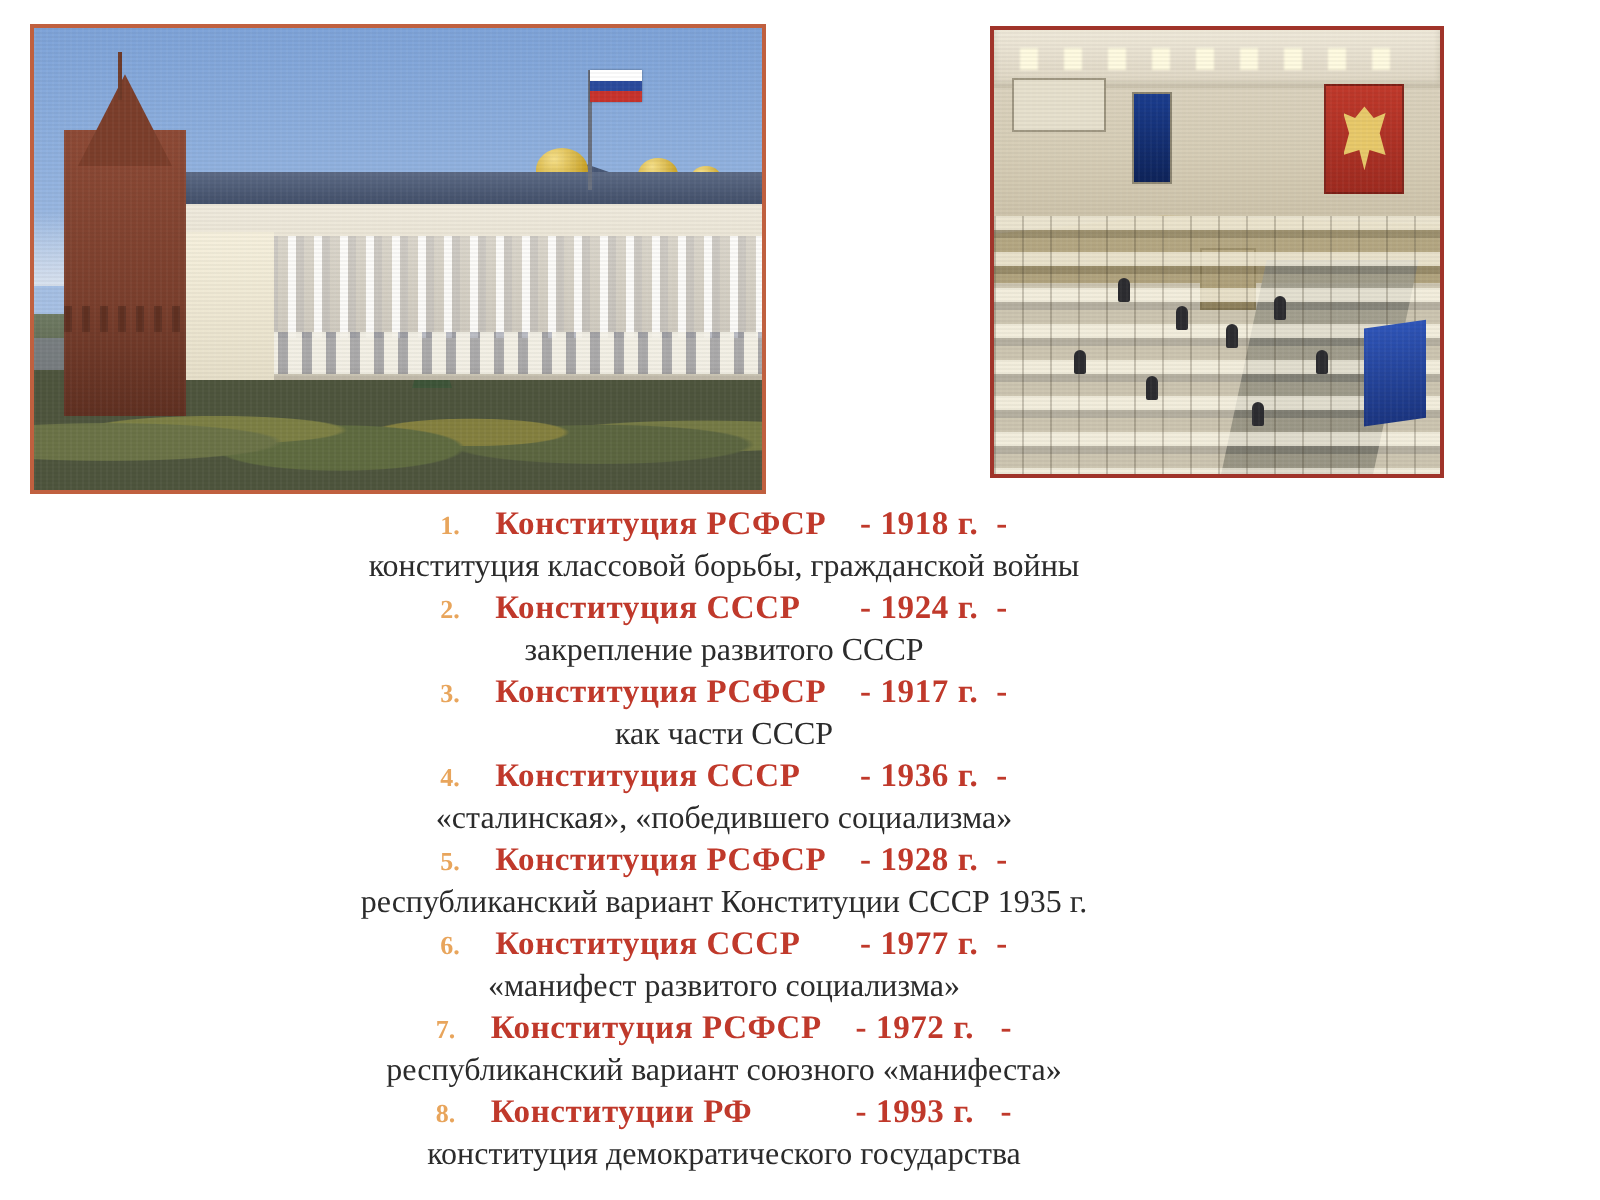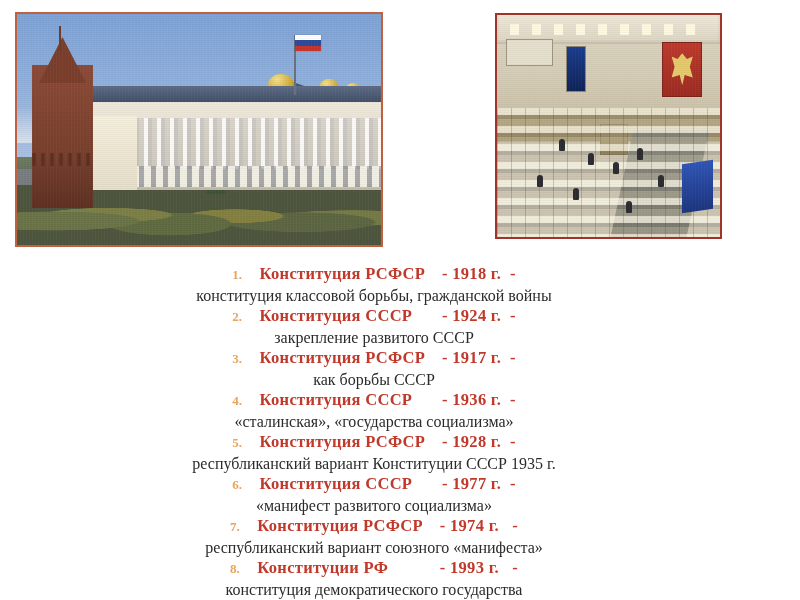--- a/index.html
+++ b/index.html
@@ -330,21 +330,21 @@
     transform: skewY(-8deg);
   }
 
   
   .const-list {
     position: absolute;
     left: 0;
     top: 252px;
     width: 724px;
     padding: 0;
-    margin: 12px;
+    margin: 0;
     list-style: none;
     text-align: center;
   }
   .const-item {
     margin: 0;
     padding: 0;
   }
   .item-head {
     font-family: "Liberation Serif", "DejaVu Serif", serif;
     font-weight: bold;
@@ -448,40 +448,40 @@
     <div class="item-desc">конституция классовой борьбы, гражданской войны</div>
   </li>
 
   <li class="const-item">
     <div class="item-head"><span class="item-num">2.</span>    <span class="item-name">Конституция СССР</span> <span class="item-year">- 1924 г.</span>  <span class="item-dash">-</span></div>
     <div class="item-desc">закрепление развитого СССР</div>
   </li>
 
   <li class="const-item">
     <div class="item-head"><span class="item-num">3.</span>    <span class="item-name">Конституция РСФСР</span> <span class="item-year">- 1917 г.</span>  <span class="item-dash">-</span></div>
-    <div class="item-desc">как борьбы СССР</div>
+    <div class="item-desc">как части СССР</div>
   </li>
 
   <li class="const-item">
     <div class="item-head"><span class="item-num">4.</span>    <span class="item-name">Конституция СССР</span> <span class="item-year">- 1936 г.</span>  <span class="item-dash">-</span></div>
-    <div class="item-desc">«сталинская», «государства социализма»</div>
+    <div class="item-desc">«сталинская», «победившего социализма»</div>
   </li>
 
   <li class="const-item">
     <div class="item-head"><span class="item-num">5.</span>    <span class="item-name">Конституция РСФСР</span> <span class="item-year">- 1928 г.</span>  <span class="item-dash">-</span></div>
     <div class="item-desc">республиканский вариант Конституции СССР 1935 г.</div>
   </li>
 
   <li class="const-item">
     <div class="item-head"><span class="item-num">6.</span>    <span class="item-name">Конституция СССР</span> <span class="item-year">- 1977 г.</span>  <span class="item-dash">-</span></div>
     <div class="item-desc">«манифест развитого социализма»</div>
   </li>
 
   <li class="const-item">
-    <div class="item-head"><span class="item-num">7.</span>    <span class="item-name">Конституция РСФСР</span> <span class="item-year">- 1974 г.</span>   <span class="item-dash">-</span></div>
+    <div class="item-head"><span class="item-num">7.</span>    <span class="item-name">Конституция РСФСР</span> <span class="item-year">- 1972 г.</span>   <span class="item-dash">-</span></div>
     <div class="item-desc">республиканский вариант союзного «манифеста»</div>
   </li>
 
   <li class="const-item">
     <div class="item-head"><span class="item-num">8.</span>    <span class="item-name">Конституции РФ</span> <span class="item-year">- 1993 г.</span>   <span class="item-dash">-</span></div>
     <div class="item-desc">конституция демократического государства</div>
   </li>
 
 </ol>
 

